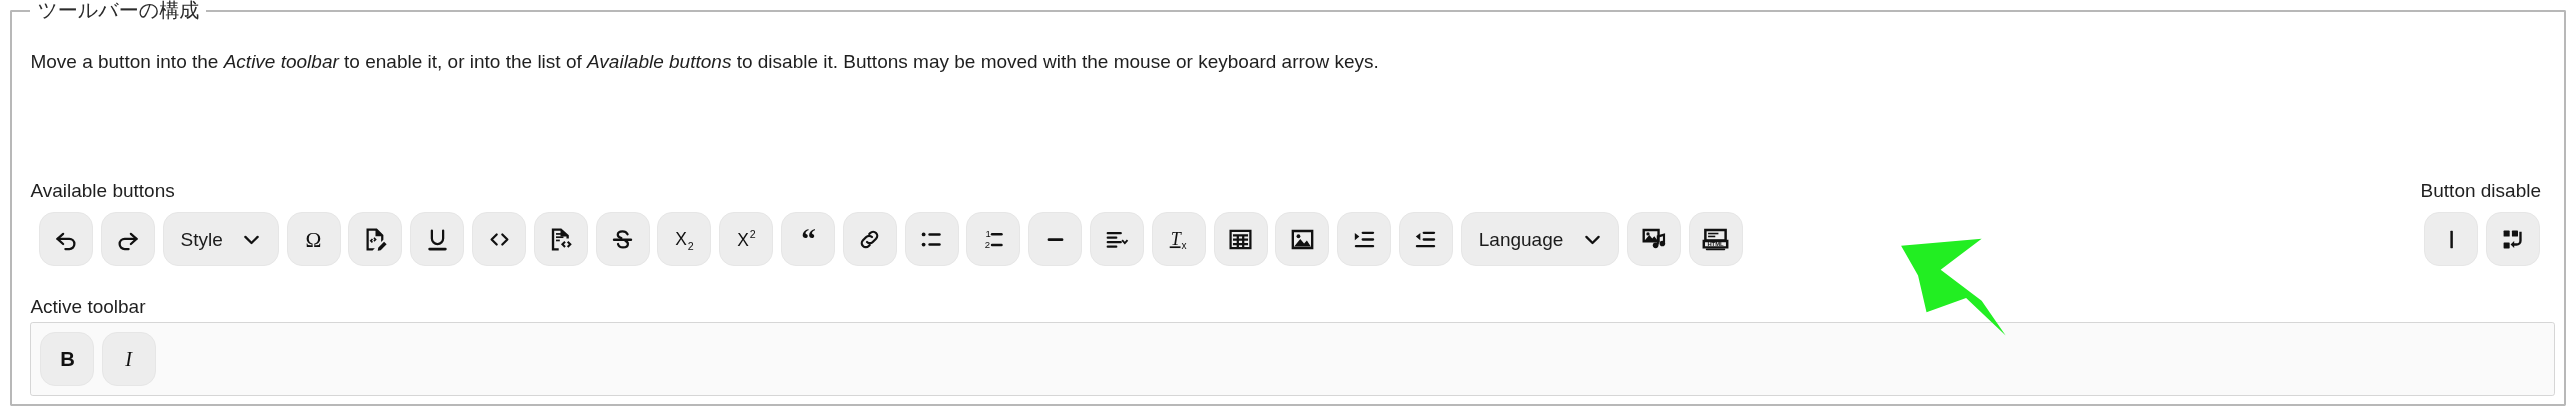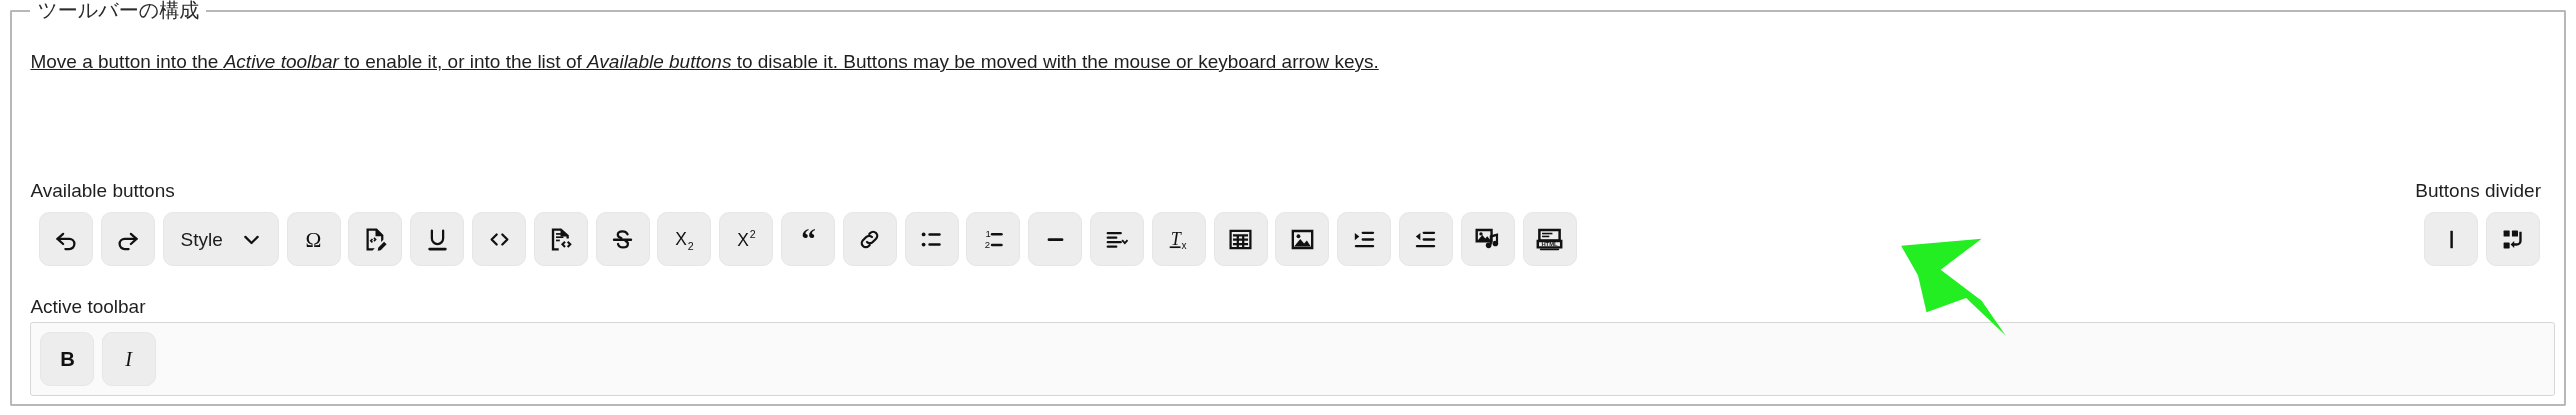--- a/index.html
+++ b/index.html
@@ -31,21 +31,20 @@
     white-space: nowrap;
   }
 
   .para {
     position: absolute;
     left: 18.4px;
     font-size: 19px;
     line-height: 24px;
     color: #1f1f1f;
     white-space: nowrap;
-    text-decoration: underline;
   }
   .para.p1 { top: 38px; }
   .para.p2 { top: 99px; }
   .para em { font-style: italic; }
 
   .field-label {
     position: absolute;
     font-size: 19px;
     line-height: 23px;
     color: #1f1f1f;
@@ -63,21 +62,21 @@
     gap: 7.8px;
   }
   #available-row { left: 27px; top: 200px; }
   #divider-row   { right: 24px; top: 200px; }
 
   .tbtn {
     height: 54px;
     min-width: 54px;
     background: #ededed;
     border: 0.7px solid #e6e6e6;
-    border-radius: 10px;
+    border-radius: 15px;
     display: flex;
     align-items: center;
     justify-content: center;
     flex-shrink: 0;
     cursor: pointer;
     position: relative;
   }
   .tbtn.wide {
     min-width: 0;
     padding: 0 15.6px 0 17px;
@@ -117,21 +116,21 @@
 <div class="fieldset">
 
   <div class="legend">ツールバーの構成</div>
 
   <div class="para p1">
     <span>Move a button into the </span><em>Active toolbar</em><span> to enable it, or into the list of </span><em>Available buttons</em><span> to disable it. Buttons may be moved with the mouse or keyboard arrow keys.</span>
   </div>
 
 
   <div class="field-label label-available">Available buttons</div>
-  <div class="field-label label-divider">Buttons divider</div>
+  <div class="field-label label-divider">Button disable</div>
 
   <div class="btn-row" id="available-row">
       <div class="tbtn">
         <span style="display: flex; align-items: center;">
           <svg width="27" height="27" viewBox="0 0 24 24" fill="none" stroke="#111" stroke-width="2" stroke-linecap="round" stroke-linejoin="round">
             <path d="M9 7 L4 11.5 L9 16"></path>
             <path d="M4 11.5 H14.5 a4.5 4.5 0 0 1 0 9 H11"></path>
           </svg>
         </span>
       </div>
@@ -312,20 +311,28 @@
       <div class="tbtn">
         <span style="display: flex; align-items: center;">
           <svg width="27" height="27" viewBox="0 0 24 24" fill="#111" stroke="none">
             <rect x="9.4" y="5.0" width="11.2" height="2.1" rx="1"></rect>
             <rect x="9.4" y="10.9" width="11.2" height="2.1" rx="1"></rect>
             <rect x="3.4" y="16.8" width="17.2" height="2.1" rx="1"></rect>
             <path d="M7.4 6.2 L3.4 9.4 L7.4 12.6 Z"></path>
           </svg>
         </span>
       </div>
+      <div class="tbtn wide">
+        <span class="tlabel">Language</span>
+        <span style="display: flex; align-items: center;">
+          <svg width="21" height="21" viewBox="0 0 24 24" fill="none" stroke="#111" stroke-width="2.6" stroke-linecap="round" stroke-linejoin="round">
+            <path d="M5 9 L12 16 L19 9"></path>
+          </svg>
+        </span>
+      </div>
       <div class="tbtn">
         <span style="display: flex; align-items: center;">
           <svg width="27" height="27" viewBox="0 0 24 24" fill="#111" stroke="none">
             <path d="M2.4 3.6 h13.2 v10.0 H2.4 Z" fill="none" stroke="#111" stroke-width="2.1"></path>
             <circle cx="6.2" cy="7.0" r="1.5"></circle>
             <path d="M3.4 12.6 L7.4 7.9 L10.0 11.2 L11.8 9.2 L14.6 12.6 Z"></path>
             <path d="M14.0 8.4 L21.4 6.4 v8.0 h-1.9 V9.0 L15.9 10.3 v6.1 h-1.9 Z"></path>
             <circle cx="13.0" cy="17.2" r="2.5"></circle>
             <circle cx="19.0" cy="15.6" r="2.5"></circle>
           </svg>

